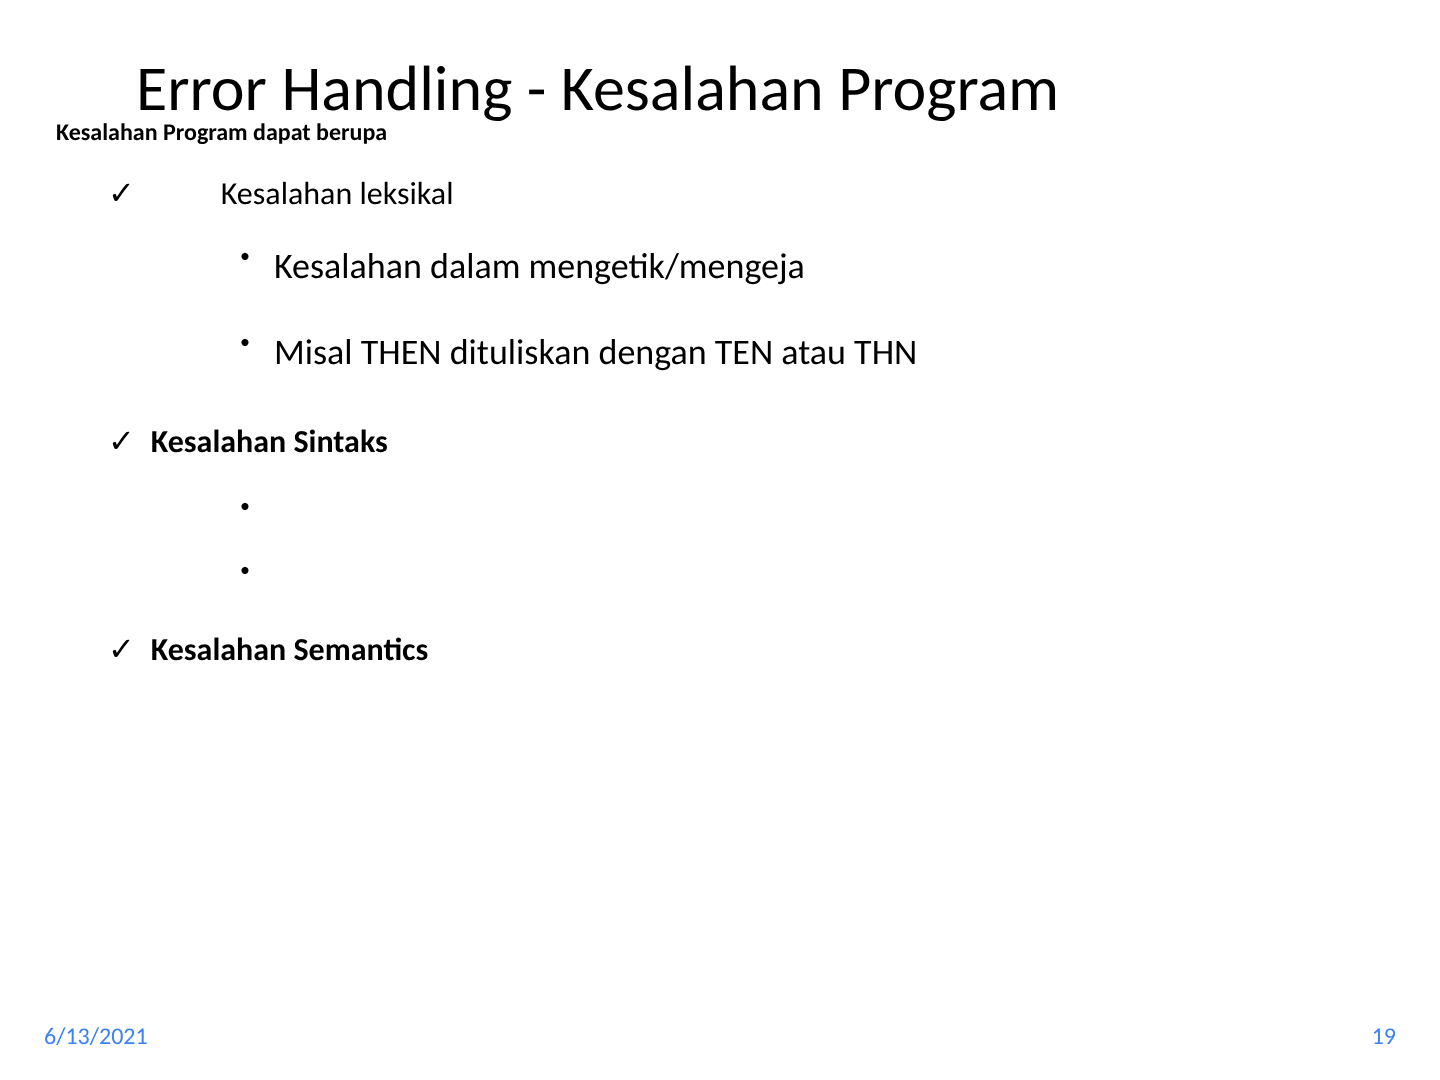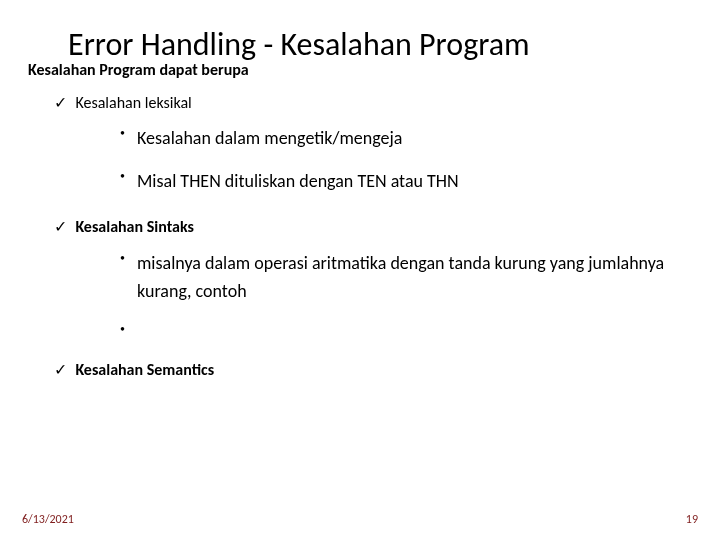--- a/index.html
+++ b/index.html
@@ -1,30 +1,30 @@
 <!DOCTYPE html>
 <html><head>
 <meta charset="utf-8">
 <style>
   * { box-sizing: border-box; margin: 0; padding: 0; }
   html, body { width: 720px; height: 540px; background: #fff; font-family: Calibri, Arial, sans-serif; color: #000; }
   .slide { width: 720px; height: 540px; position: relative; padding: 28px 28px 0 28px; }
   .title { font-size: 32px; font-weight: 400; line-height: 1.05; margin-left: 40px; margin-bottom: 2px; letter-spacing: 0px; }
-  .subtitle { font-size: 16px; font-weight: 700; margin-left: 0; margin-top: -4px; margin-bottom: 14px; }
+  .subtitle { font-size: 12px; font-weight: 700; margin-left: 0; margin-top: -4px; margin-bottom: 14px; }
   .lvl1 { margin-left: 26px; margin-bottom: 6px; }
   .lvl1-row { display: flex; align-items: flex-start; gap: 8px; }
   .check { font-size: 16px; line-height: 1.2; }
   .lvl1-label { font-size: 16px; font-weight: 700; }
-  .lvl1.nonbold .lvl1-label { font-weight: 400; }
+  .lvl1.nonbold .lvl1-label { font-weight: 400; margin-left: 35px; }
   .lvl2 { margin-left: 92px; margin-top: 12px; }
   .lvl2-row { display: flex; align-items: flex-start; gap: 12px; margin-bottom: 14px; }
   .dot { font-size: 10px; line-height: 1.8; }
   .lvl2-text { font-size: 18px; font-weight: 400; line-height: 1.6; }
   .block { margin-bottom: 22px; }
-  .footer { position: absolute; bottom: 14px; left: 0; right: 0; display: flex; justify-content: space-between; align-items: center; padding: 0 22px; font-size: 12px; color: #7f1d1d; }
+  .footer { position: absolute; bottom: 14px; left: 0; right: 0; display: flex; justify-content: space-between; align-items: center; padding: 0 22px; font-size: 12px; color: #3b82f6; }
   .footer-center { position: absolute; left: 50%; transform: translateX(-50%); }
 </style>
 </head>
 <body>
 
 <div class="slide">
   <div class="title">Error Handling - Kesalahan Program</div>
   <div class="subtitle">Kesalahan Program dapat berupa</div>
 
   <div class="block">
@@ -49,21 +49,20 @@
   <div class="block">
     <div class="lvl1">
       <div class="lvl1-row">
         <span class="check">✓</span>
         <span class="lvl1-label">Kesalahan Sintaks</span>
       </div>
     </div>
     <div class="lvl2">
       <div class="lvl2-row">
         <span class="dot">•</span>
-        <span class="lvl2-text">misalnya dalam  operasi aritmatika dengan tanda kurung yang jumlahnya kurang, contoh</span>
       </div>
       <div class="lvl2-row">
         <span class="dot">•</span>
       </div>
     </div>
   </div>
 
   <div class="block">
     <div class="lvl1">
       <div class="lvl1-row">

